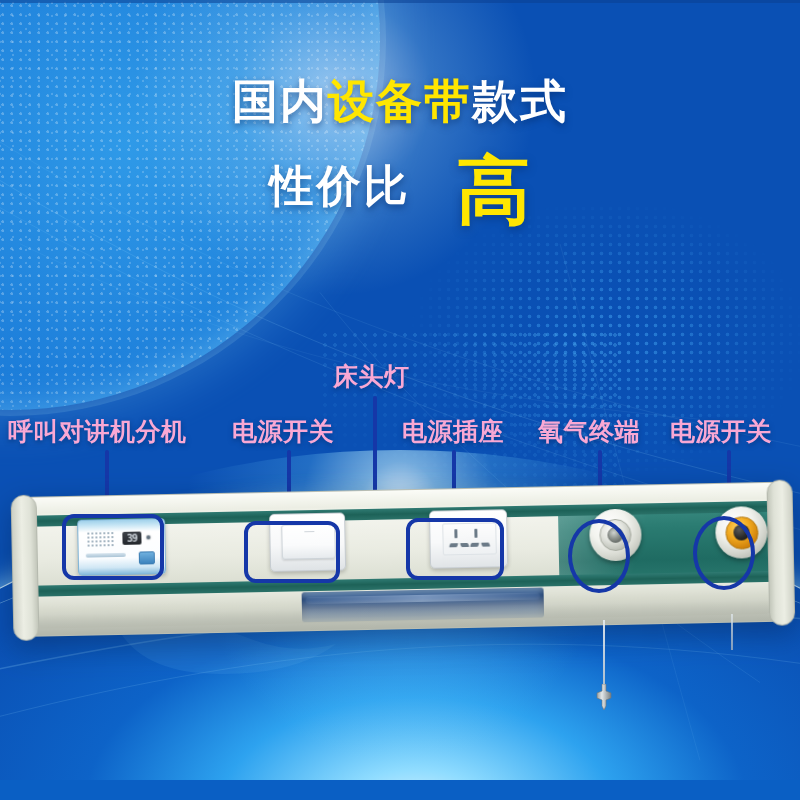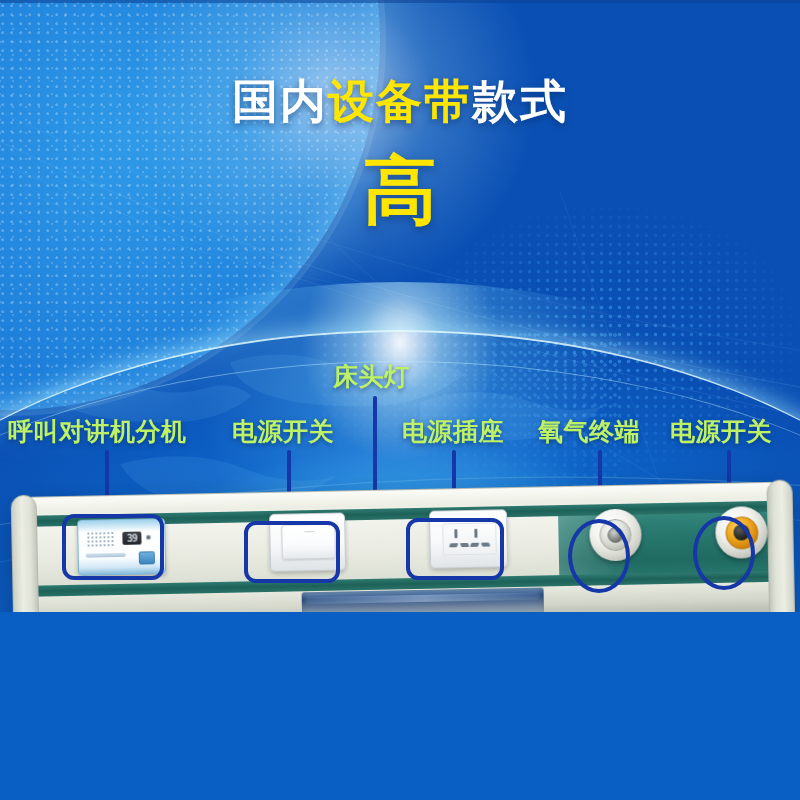--- a/index.html
+++ b/index.html
@@ -1,21 +1,21 @@
 <!DOCTYPE html>
 <html><head>
 <meta charset="utf-8">
 <style>
   html,body{margin:0;padding:0;}
   body{
     width:800px;height:800px;overflow:hidden;
     font-family:"Liberation Sans","DejaVu Sans",sans-serif;
     background:#0a5fc4;
   }
-  #stage{position:relative;width:800px;height:612px;overflow:hidden;background:#0a58bd;}
+  #stage{position:relative;width:800px;height:780px;overflow:hidden;background:#0a58bd;}
 
   
   .bg-base{position:absolute;inset:0;
     background:
       radial-gradient(ellipse 520px 300px at 52% 104%, #d8f3ff 0%, #8fdcff 14%, #2da2ef 38%, #0d63c8 64%, #0a50b4 100%),
       linear-gradient(165deg,#0b51b6 0%,#0a58bd 42%,#0c66cb 72%,#0a55b8 100%);
   }
   
   .globe{position:absolute;left:-360px;top:-330px;width:740px;height:740px;border-radius:50%;
     background:
@@ -69,21 +69,21 @@
        color:#ffffff;text-shadow:0 3px 7px rgba(3,40,100,.55);}
   .hl1 .y{color:#ffe600;}
   .hl2row{margin-top:28px;display:flex;align-items:center;justify-content:center;gap:46px;}
   .hl2{font-size:44px;font-weight:bold;letter-spacing:3px;color:#ffffff;
        text-shadow:0 3px 7px rgba(3,40,100,.55);}
   .hl3{font-size:74px;font-weight:bold;color:#ffe600;line-height:.92;
        text-shadow:0 3px 8px rgba(3,40,100,.50);position:relative;top:4px;}
 
   
   .callout{position:absolute;font-family:"DejaVu Sans","Liberation Sans",sans-serif;
-    font-size:25px;font-weight:bold;color:#bef264;white-space:nowrap;letter-spacing:.5px;
+    font-size:25px;font-weight:bold;color:#f9a8d4;white-space:nowrap;letter-spacing:.5px;
     text-shadow:0 2px 5px rgba(4,44,104,.62);}
   .lead{position:absolute;width:4px;background:#1537a8;border-radius:2px;}
 
   
   .panel-wrap{position:absolute;left:18px;top:497px;width:770px;height:140px;
     transform:rotate(-1.15deg);transform-origin:left center;
     filter:drop-shadow(0 10px 16px rgba(2,30,80,.45));}
   .panel-body{position:absolute;inset:0;border-radius:16px/18px;overflow:hidden;
     background:linear-gradient(180deg,#e9eae2 0%,#f4f5ef 10%,#eceee5 36%,#e2e4da 62%,#d2d5ca 86%,#bfc3b8 100%);
     border:1px solid #b9bdb2;}
@@ -225,20 +225,21 @@
   </div>
 
   <div class="horizon"></div>
   <div class="horizon-line"></div>
   <div class="horizon-line2"></div>
   <div class="topbar"></div>
 
   <div class="headline">
     <div class="hl1"><span>国内</span><span class="y">设备带</span><span>款式</span></div>
     <div class="hl2row">
+      <span class="hl2">性价比</span>
       <span class="hl3">高</span>
     </div>
   </div>
 
   <div class="callout" style="left:232px;top:415px;">电源开关</div>
   <div class="callout" style="left:8px;top:415px;">呼叫对讲机分机</div>
   <div class="callout" style="left:333px;top:360px;">床头灯</div>
   <div class="callout" style="left:538px;top:415px;">氧气终端</div>
   <div class="callout" style="left:402px;top:415px;">电源插座</div>
   <div class="callout" style="left:670px;top:415px;">电源开关</div>

